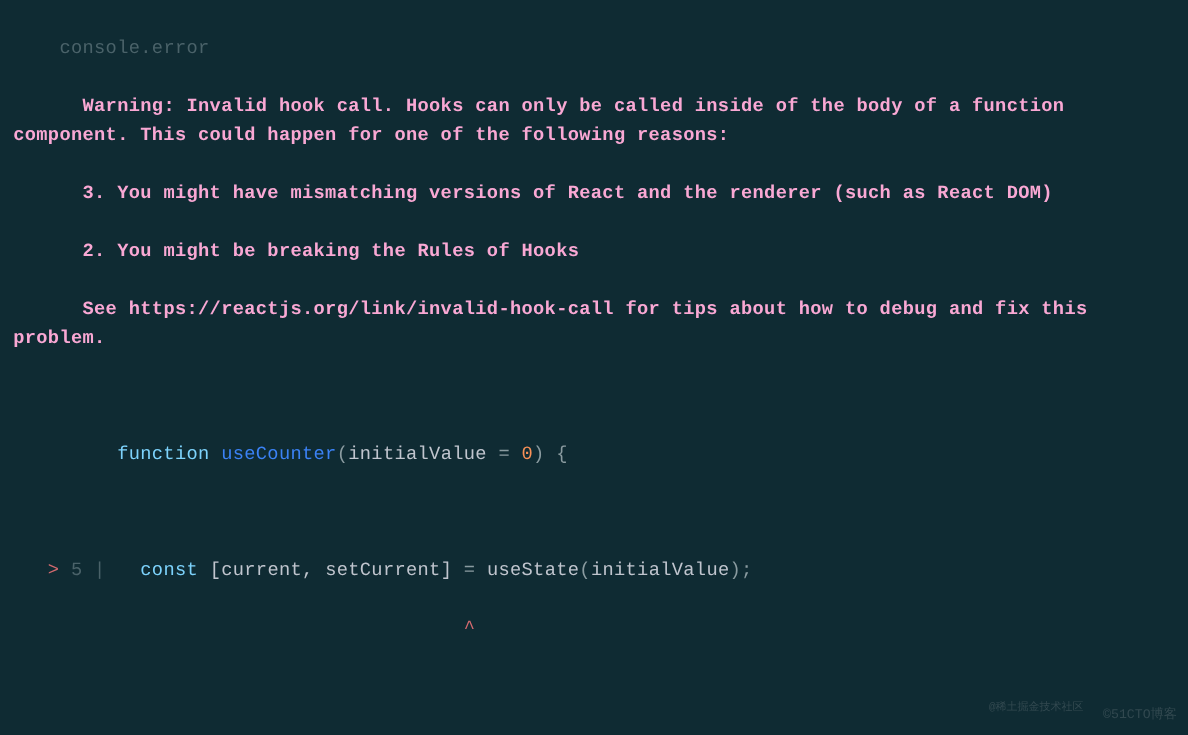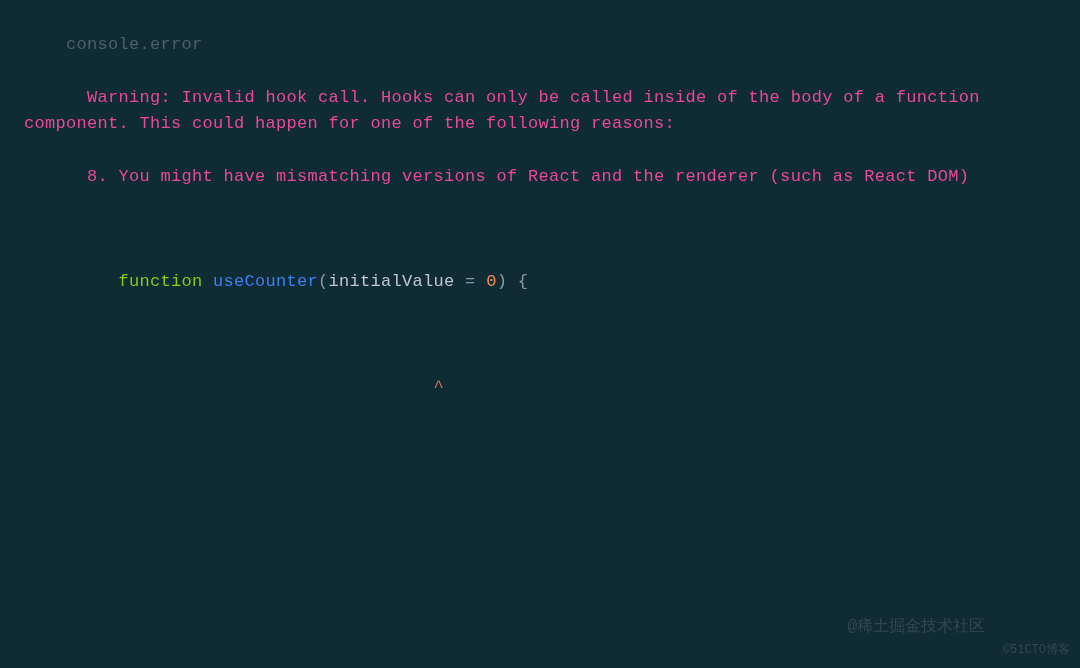--- a/index.html
+++ b/index.html
@@ -18,59 +18,62 @@
       overflow: hidden;
       padding: 6px 12px;
       position: relative;
       letter-spacing: 0.3px;
     }
     .pre {
       white-space: pre-wrap;
       word-break: break-word;
     }
     .dim { color: #4a6269; }
-    .err { color: #ec4899; }
-    .kw { color: #84cc16; font-family: Liberation Mono, monospace; }
+    .err { color: #f9a8d4; font-weight: bold; }
+    .kw { color: #7dd3fc; font-family: Liberation Mono, monospace; }
     .fn-name { color: #3b82f6; }
     .param { color: #c0c5ce; }
     .num { color: #f99157; }
     .var { color: #c0c5ce; }
     .txt { color: #8a9ba0; }
     .gutter { color: #4a6269; }
     .caret-line { color: #d46a6f; }
     .arrow-line { color: #d46a6f; }
     .watermark1 {
       position: absolute;
       right: 95px;
-      bottom: 28px;
-      font-size: 16px;
+      bottom: 17px;
+      font-size: 10px;
       color: rgba(150,160,165,0.25);
       letter-spacing: 0;
       text-align: center;
     }
     .watermark2 {
       position: absolute;
       right: 10px;
       bottom: 8px;
       font-size: 12px;
       color: rgba(150,160,165,0.25);
       letter-spacing: 0;
     }
-    .block { display: block; margin-left: 12px; }
+    .block { display: block; }
   </style>
 </head>
 <body>
 
 <div class="pre">
 <span class="dim block">    console.error</span>
 <span class="err block">      Warning: Invalid hook call. Hooks can only be called inside of the body of a function component. This could happen for one of the following reasons:</span>
-<span class="err block">      8. You might have mismatching versions of React and the renderer (such as React DOM)</span>
+<span class="err block">      3. You might have mismatching versions of React and the renderer (such as React DOM)</span>
+<span class="err block">      2. You might be breaking the Rules of Hooks</span>
+<span class="err block">      See https://reactjs.org/link/invalid-hook-call for tips about how to debug and fix this problem.</span>
 <span class="block">&nbsp;</span>
 <span class="block"><span class="txt">         </span><span class="kw">function</span><span class="fn-name"> useCounter</span><span class="txt">(</span><span class="param">initialValue</span><span class="txt"> = </span><span class="num">0</span><span class="txt">) {</span></span>
 <span class="block">&nbsp;</span>
+<span class="block"><span class="arrow-line">   &gt; </span><span class="gutter">5 |</span><span class="txt">   </span><span class="kw">const</span><span class="var"> [current, setCurrent] </span><span class="txt">= </span><span class="var">useState</span><span class="txt">(</span><span class="var">initialValue</span><span class="txt">);</span></span>
 <span class="block caret-line">                                       ^</span>
 <span class="block">&nbsp;</span>
 
 
 
 
 
 
 </div>
 

